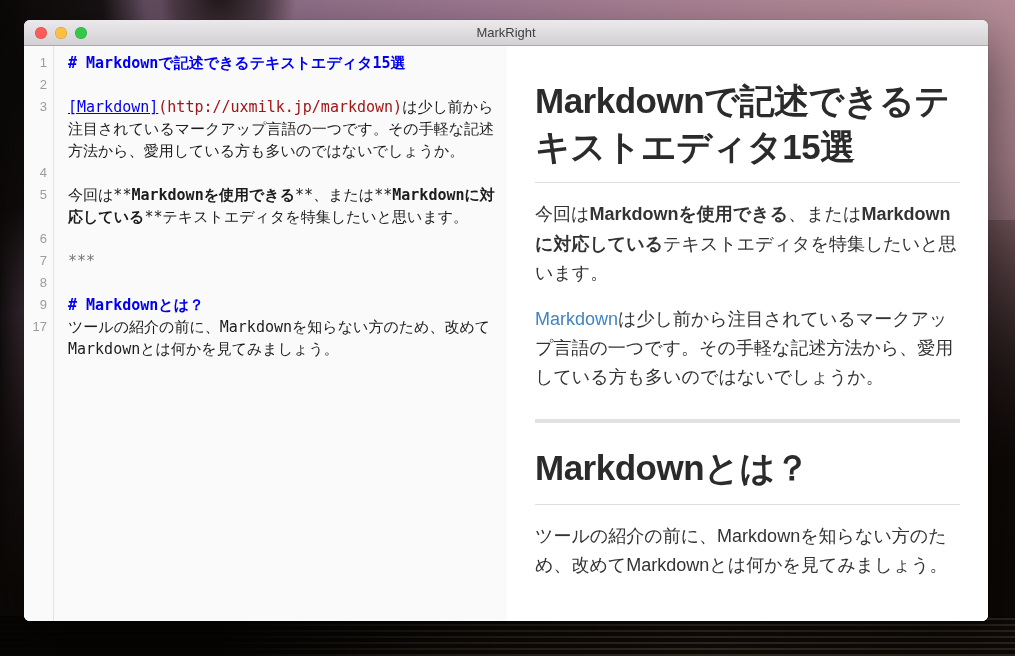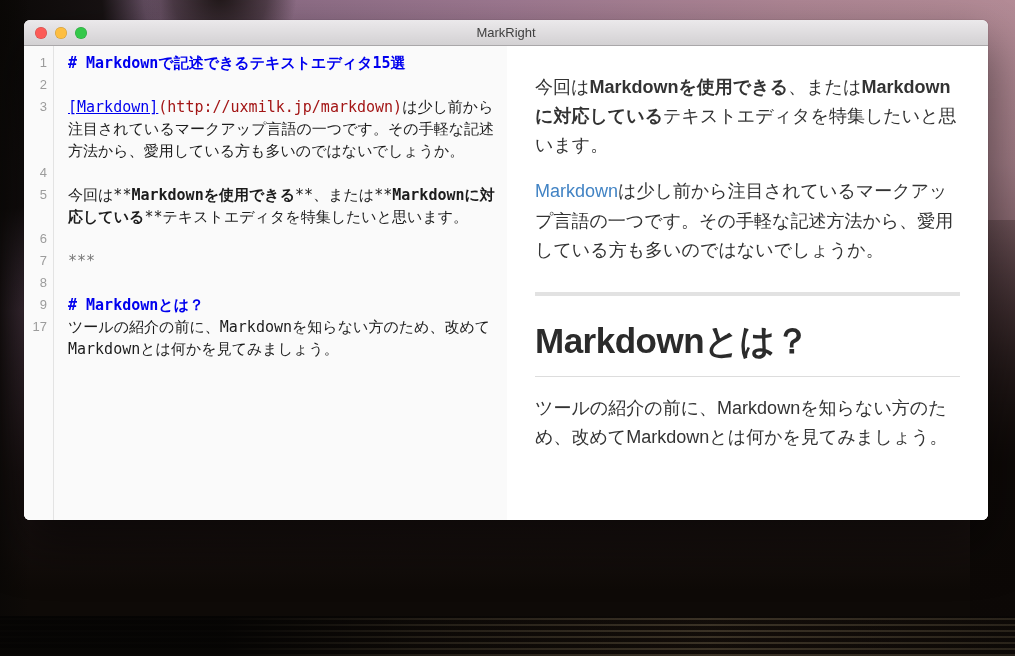--- a/index.html
+++ b/index.html
@@ -17,21 +17,21 @@
   .wp-tree-top{position:absolute;left:140px;top:-45px;width:160px;height:125px;
     background:radial-gradient(ellipse at 50% 30%,rgba(20,14,12,.92) 0%,rgba(20,14,12,.5) 42%,transparent 68%);}
   .wp-tree-right{position:absolute;right:-25px;top:220px;width:70px;height:440px;
     background:linear-gradient(180deg,rgba(25,15,14,.25),rgba(12,8,6,.95) 55%);}
   .wp-water{position:absolute;left:0;right:0;bottom:0;height:38px;
     background:repeating-linear-gradient(180deg,rgba(160,140,105,.4) 0 2px,rgba(25,17,12,.65) 2px 6px);}
   .wp-water-fade{position:absolute;left:0;right:0;bottom:0;height:40px;
     background:linear-gradient(90deg,rgba(5,4,3,.96) 0 22%,rgba(5,4,3,.55) 42%,rgba(5,4,3,.2) 70%,rgba(5,4,3,.45) 100%);}
 
   
-  .window{position:absolute;left:24px;top:20px;width:964px;height:500px;border-radius:6px;overflow:hidden;
+  .window{position:absolute;left:24px;top:20px;width:964px;height:601px;border-radius:6px;overflow:hidden;
     box-shadow:0 22px 50px rgba(0,0,0,.5),0 0 1px rgba(0,0,0,.45);background:#fff;}
   .titlebar{height:25px;background:linear-gradient(#ebe9eb,#d3d1d3);border-bottom:1px solid #a9a7a9;
     position:relative;display:flex;align-items:center;justify-content:center;}
   .traffic{position:absolute;left:11px;top:0;bottom:0;display:flex;align-items:center;gap:8px;}
   .tl{width:12px;height:12px;border-radius:50%;box-shadow:inset 0 0 0 .5px rgba(0,0,0,.2);}
   .tl-red{background:var(--traffic_red);}
   .tl-yellow{background:var(--traffic_yellow);}
   .tl-green{background:var(--traffic_green);}
   .window-title{font-size:13px;color:#3f3f3f;}
 
@@ -126,20 +126,21 @@
               <div class="gutter-num">9</div>
               <div class="code"><span class="seg-heading"># Markdownとは？</span></div>
             </div>
             <div class="line">
               <div class="gutter-num">17</div>
               <div class="code"><span class="seg-plain">ツールの紹介の前に、Markdownを知らない方のため、改めてMarkdownとは何かを見てみましょう。</span></div>
             </div>
           </div>
       </div>
       <div class="preview-pane" id="preview-content">
+          <h1>Markdownで記述できるテキストエディタ15選</h1>
           <p>今回は<strong>Markdownを使用できる</strong>、または<strong>Markdownに対応している</strong>テキストエディタを特集したいと思います。</p>
           <p><a class="pv-link">Markdown</a>は少し前から注目されているマークアップ言語の一つです。その手軽な記述方法から、愛用している方も多いのではないでしょうか。</p>
           <div class="pv-hr"></div>
           <h1>Markdownとは？</h1>
           <p>ツールの紹介の前に、Markdownを知らない方のため、改めてMarkdownとは何かを見てみましょう。</p>
         </div>
     </div>
   </div>
 </div>
 

